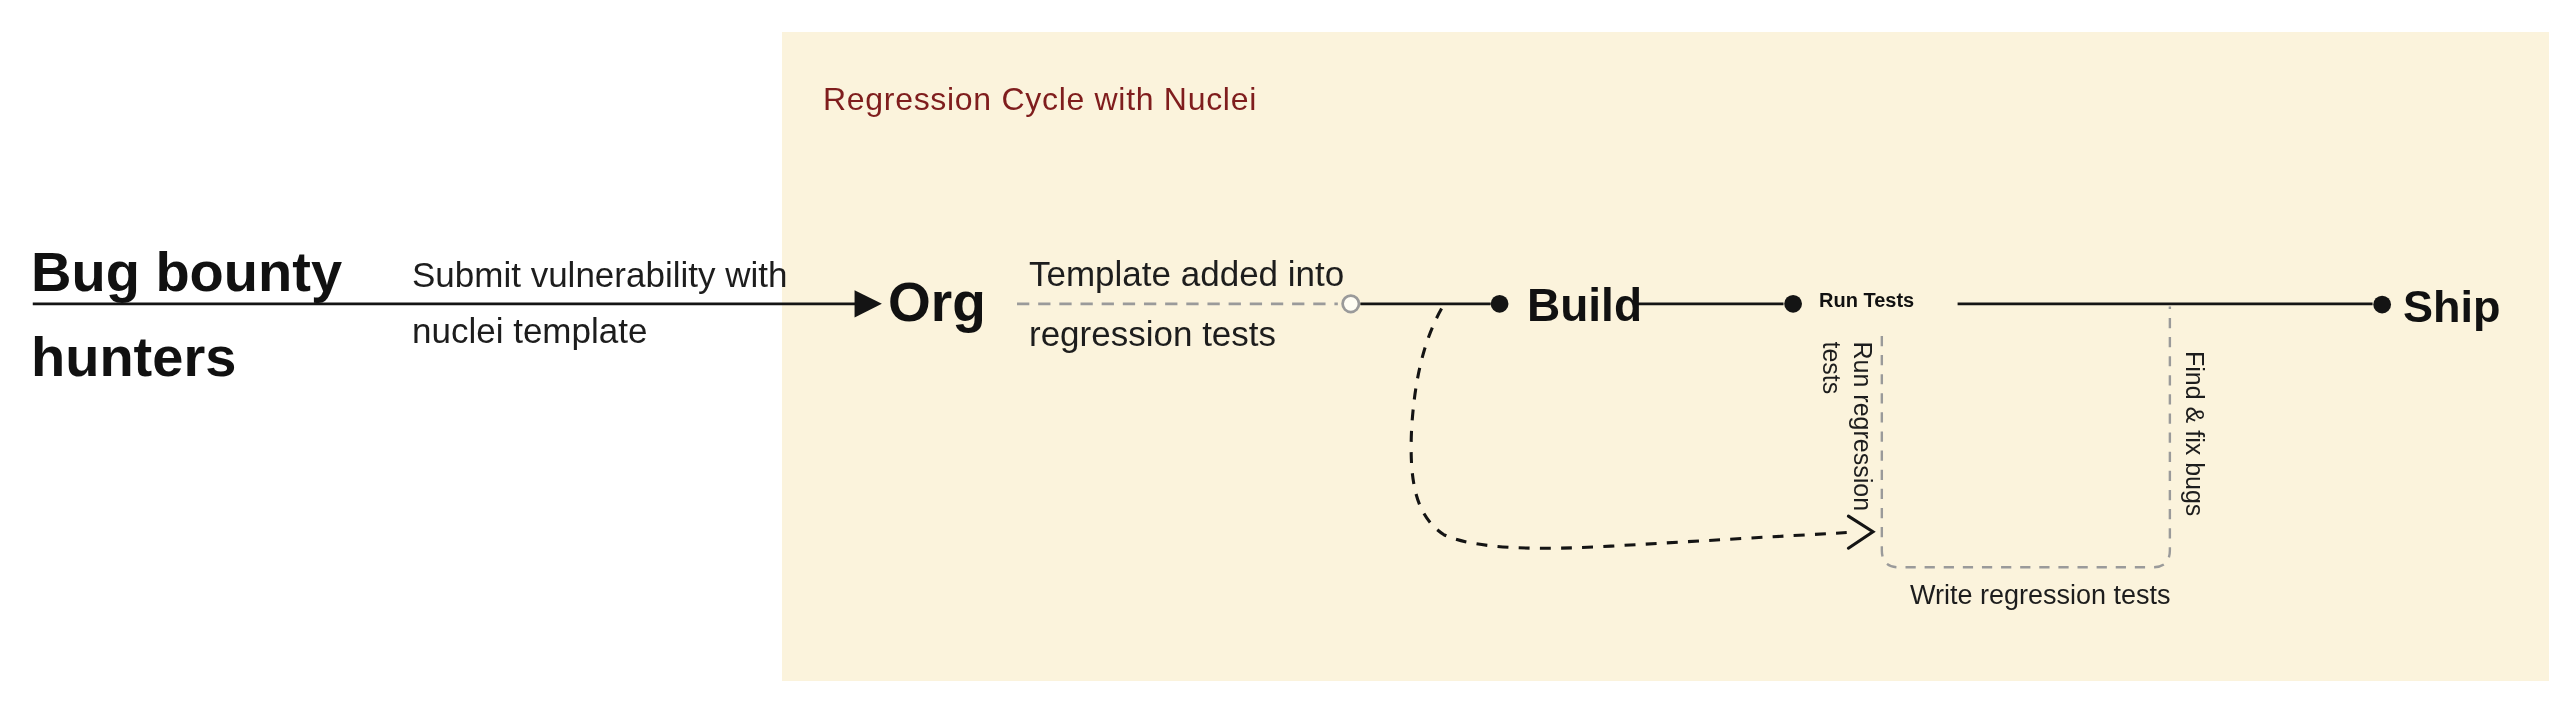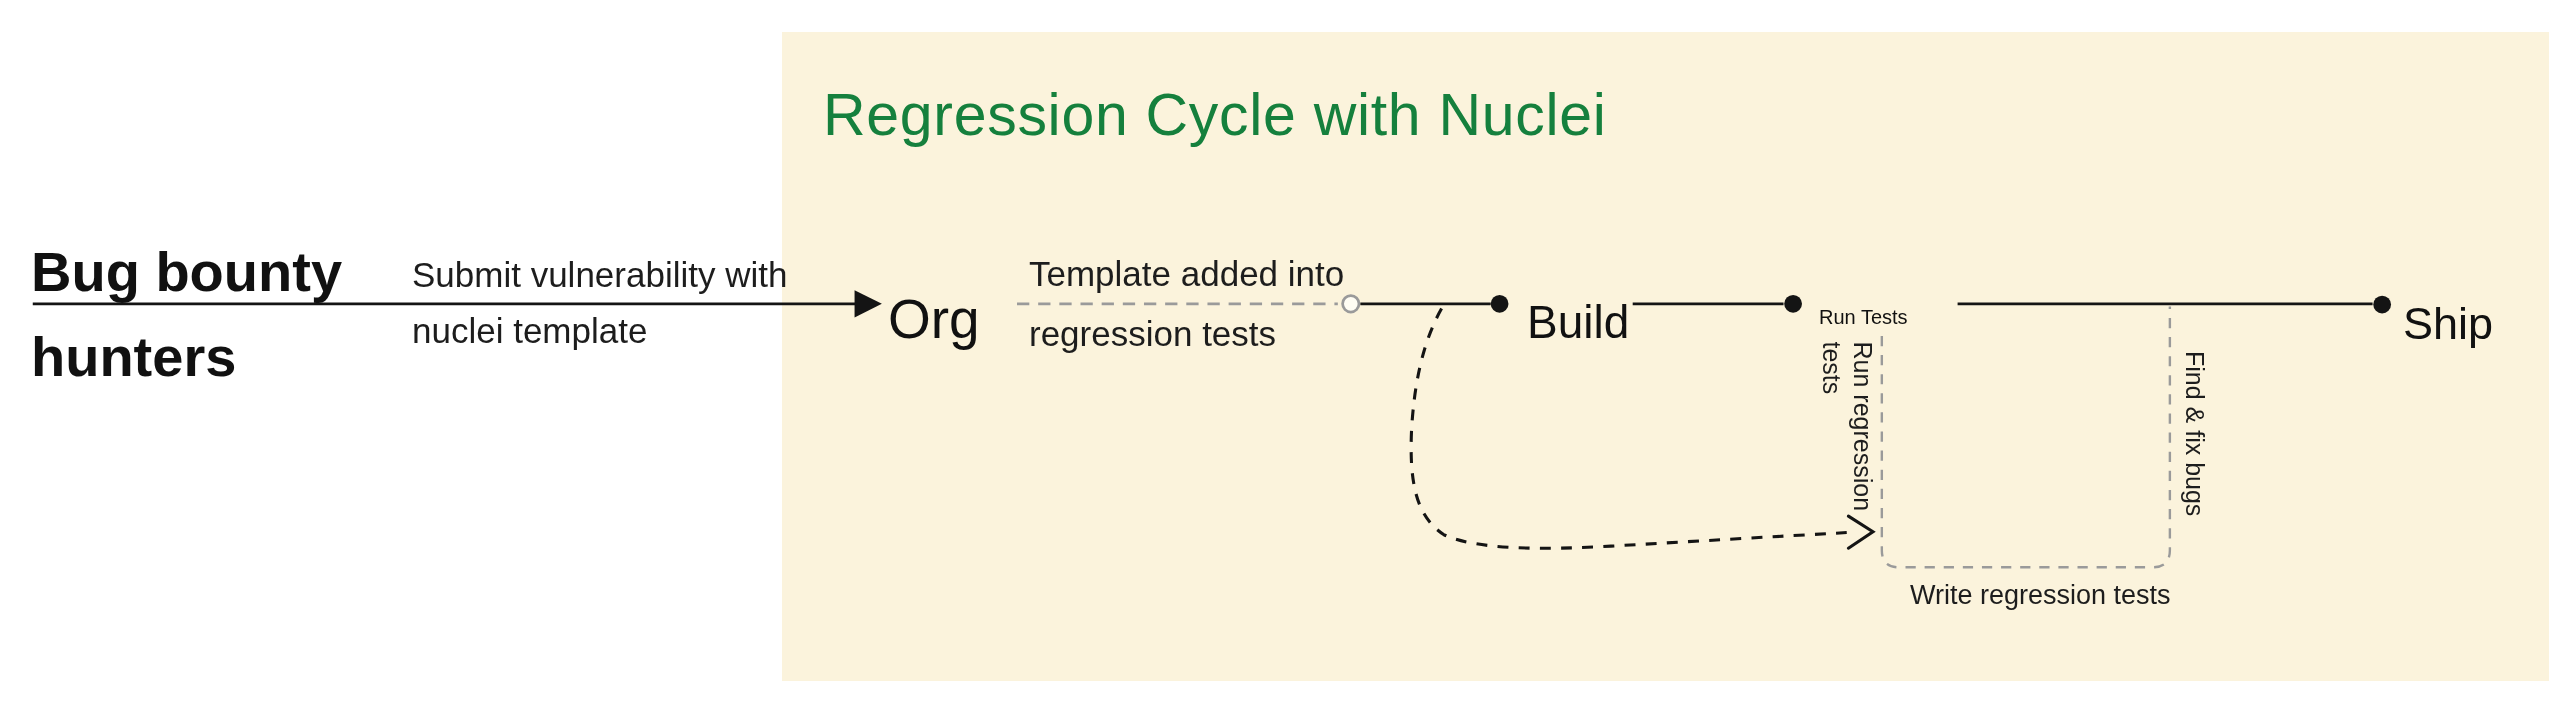--- a/index.html
+++ b/index.html
@@ -20,35 +20,35 @@
   }
   .svg-layer {
     position: absolute;
     left: 0; top: 0;
     width: 2576px; height: 723px;
   }
   .label { position: absolute; white-space: nowrap; }
 
   .panel-title {
     left: 823px; top: 81px;
-    font-size: 59px; font-weight: 400;
-    color: #15803d; letter-spacing: 0.7px;
+    font-size: 32px; font-weight: 400;
+    color: #7f1d1d; letter-spacing: 0.7px;
   }
   .actor {
     left: 31px; top: 229px;
     font-size: 56px; font-weight: 700;
     line-height: 85px; color: #111111;
   }
   .edge-label { font-size: 35px; font-weight: 400; color: #1d1d1d; text-align: center; }
   .submit-l1 { left: 412px; top: 255px; }
   .submit-l2 { left: 412px; top: 311px; }
   .tmpl-l1   { left: 1029px; top: 254px; }
   .tmpl-l2   { left: 1029px; top: 314px; }
 
-  .node { font-weight: 400; color: #111111; margin-top: 17px; }
+  .node { font-weight: 700; color: #111111; }
   .node-org   { left: 888px; top: 270px; font-size: 55px; }
   .node-build { left: 1527px; top: 278px; font-size: 46px; }
   .node-run   { left: 1819px; top: 289px; font-size: 20px; }
   .node-ship  { left: 2403px; top: 281px; font-size: 45px; }
 
   .write-label { left: 1910px; top: 580px; font-size: 27px; color: #1d1d1d; }
 
   .vlabel {
     position: absolute;
     font-size: 25px; color: #1d1d1d;

